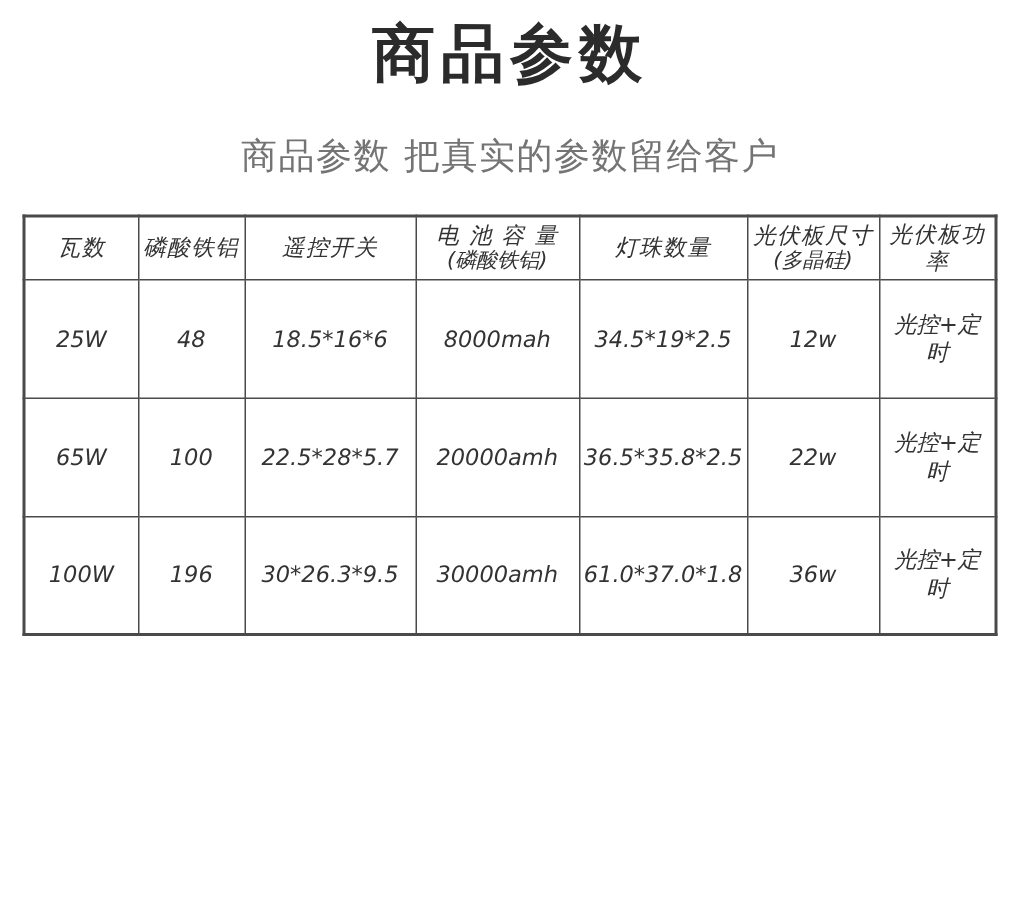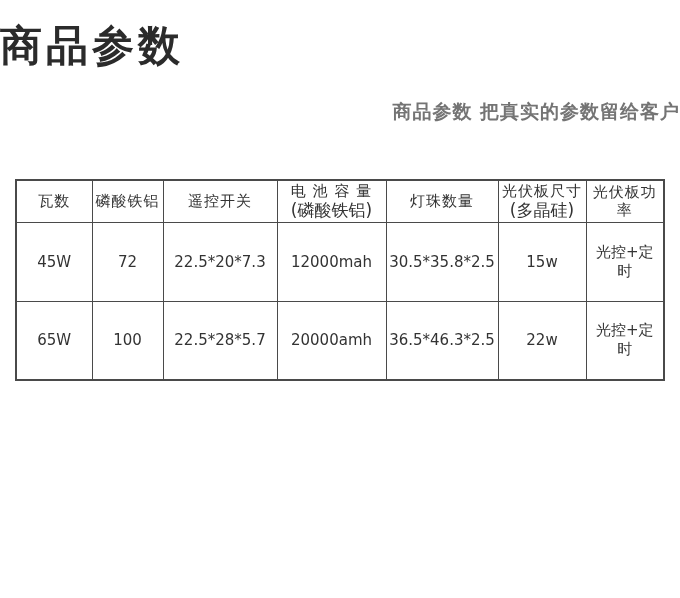--- a/index.html
+++ b/index.html
@@ -9,61 +9,62 @@
     font-family: "DejaVu Sans", "Liberation Sans", sans-serif;
   }
   .page {
     width: 680px;
     height: 598px;
     background: #ffffff;
     box-sizing: border-box;
     overflow: hidden;
   }
   .page-title {
-    text-align: left;
+    text-align: center;
     font-size: 42px;
     font-weight: bold;
     color: #2b2b2b;
     letter-spacing: 4px;
     margin: 0;
-    padding-top: 22px;
+    padding-top: 12px;
     line-height: 1.15;
   }
   .page-subtitle {
-    text-align: right;
-    font-size: 19px;
-    font-weight: bold;
+    text-align: center;
+    font-size: 24px;
+    font-weight: normal;
     color: #747474;
     letter-spacing: 1px;
     margin: 0;
     padding-top: 30px;
     line-height: 1.2;
   }
   table.spec-table {
     border-collapse: collapse;
     table-layout: fixed;
     width: 648px;
-    margin: 56px auto 0 auto;
+    margin: 24px auto 0 auto;
     border: 2px solid #4a4a4a;
+    font-style: italic;
   }
   table.spec-table th,
   table.spec-table td {
     border: 1px solid #4a4a4a;
     text-align: center;
     vertical-align: middle;
     color: #333333;
     font-size: 15px;
     font-weight: normal;
     padding: 0 2px;
     overflow: hidden;
   }
   table.spec-table thead tr { height: 42px; }
   table.spec-table tbody tr { height: 79px; }
   .hdr-line1 { line-height: 1.2; letter-spacing: 1px; }
-  .hdr-line2 { line-height: 1.2; font-size: 17px; }
+  .hdr-line2 { line-height: 1.2; font-size: 14px; }
   col.c0 { width: 76px; }
   col.c1 { width: 71px; }
   col.c2 { width: 114px; }
   col.c3 { width: 109px; }
   col.c4 { width: 112px; }
   col.c5 { width: 88px; }
   col.c6 { width: 78px; }
 </style>
 </head>
 <body>
@@ -104,32 +105,41 @@
             <div class="hdr-line1">光伏板尺寸</div>
             <div class="hdr-line2">(多晶硅)</div>
           </th>
           <th>
             <div class="hdr-line1">光伏板功率</div>
           </th>
         </tr>
     </thead>
     <tbody>
         <tr>
-          <td>45W</td>
-          <td>72</td>
-          <td>22.5*20*7.3</td>
-          <td>12000mah</td>
-          <td>30.5*35.8*2.5</td>
-          <td>15w</td>
+          <td>25W</td>
+          <td>48</td>
+          <td>18.5*16*6</td>
+          <td>8000mah</td>
+          <td>34.5*19*2.5</td>
+          <td>12w</td>
           <td>光控+定时</td>
         </tr>
         <tr>
           <td>65W</td>
           <td>100</td>
           <td>22.5*28*5.7</td>
           <td>20000amh</td>
-          <td>36.5*46.3*2.5</td>
+          <td>36.5*35.8*2.5</td>
           <td>22w</td>
+          <td>光控+定时</td>
+        </tr>
+        <tr>
+          <td>100W</td>
+          <td>196</td>
+          <td>30*26.3*9.5</td>
+          <td>30000amh</td>
+          <td>61.0*37.0*1.8</td>
+          <td>36w</td>
           <td>光控+定时</td>
         </tr>
       </tbody>
   </table>
 </div>
 
 </body></html>

